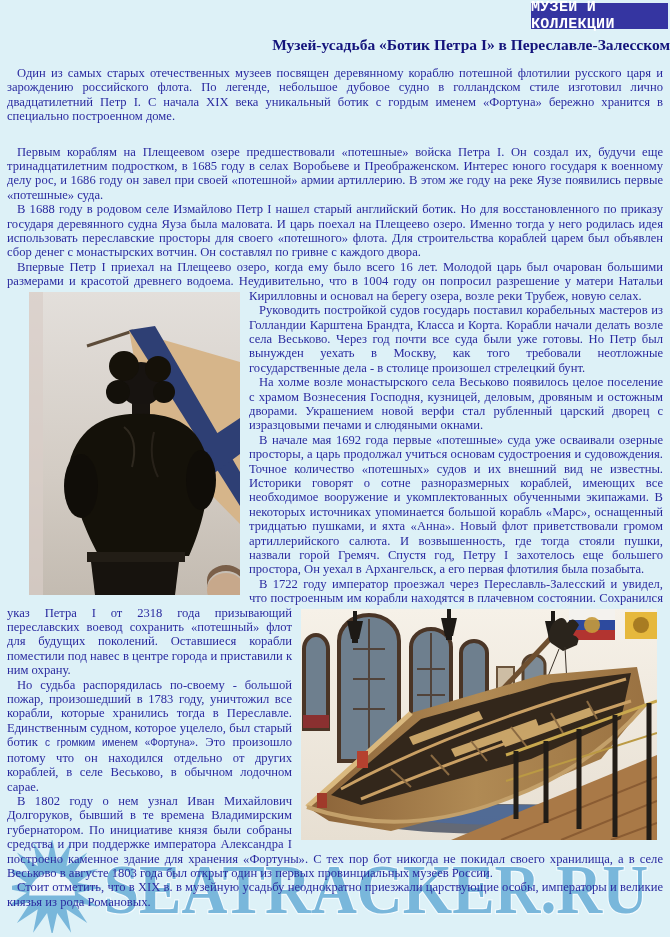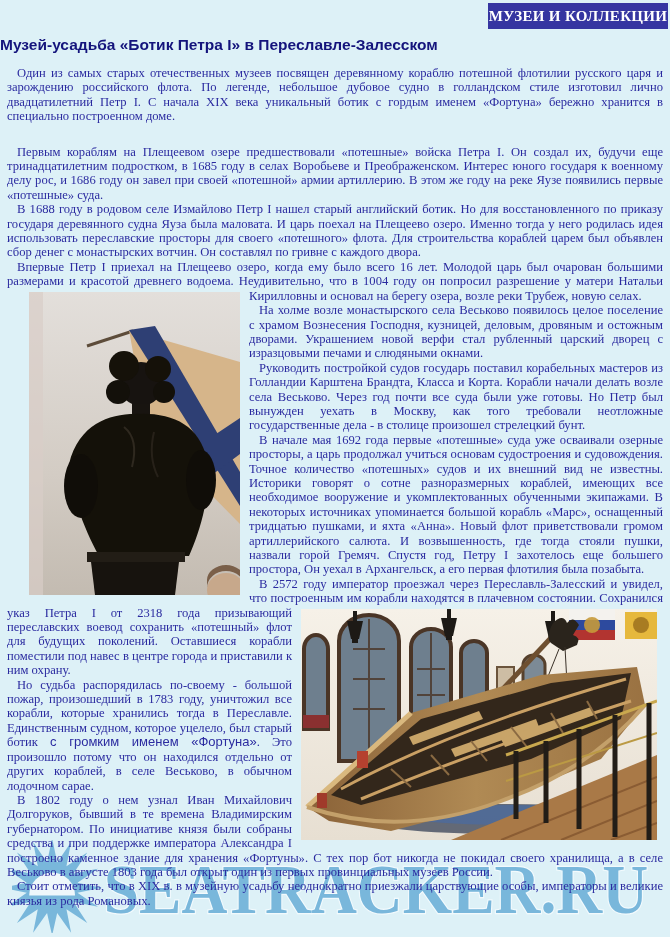--- a/index.html
+++ b/index.html
@@ -1,31 +1,31 @@
 <!DOCTYPE html>
 <html><head>
 <meta charset="utf-8">
 <style>
   html,body{margin:0;padding:0;}
   body{width:670px;height:937px;overflow:hidden;background:#ddf1f7;}
   .page{position:relative;width:670px;height:937px;background:#ddf1f7;font-family:"Liberation Serif",serif;}
 
   
-  .badge{position:absolute;top:3px;right:2px;width:180px;height:26px;background:#3535a1;
-         color:#ffffff;font-family:Liberation Serif, serif;font-weight:bold;font-size:15px;
+  .badge{position:absolute;top:3px;right:2px;width:137px;height:26px;background:#3535a1;
+         color:#ffffff;font-family:Liberation Mono, monospace;font-weight:bold;font-size:15px;
          display:flex;align-items:center;justify-content:center;letter-spacing:.3px;z-index:2;}
-  .title{position:relative;z-index:2;padding-top:36px;text-align:left;
-         font-family:Liberation Sans, sans-serif;font-weight:bold;font-size:15.5px;color:#14147c;}
+  .title{position:relative;z-index:2;padding-top:36px;text-align:right;
+         font-family:Liberation Serif, serif;font-weight:bold;font-size:15.5px;color:#14147c;}
 
   
   .article{position:relative;z-index:1;padding:12px 7px 0 7px;color:#2b2ba0;
            font-size:12.6px;line-height:14.4px;text-align:justify;}
   .article p{margin:0;text-indent:10px;}
   .article p.gap{margin-bottom:21px;}
-  .sans-inline{font-family:"Liberation Sans",sans-serif;font-size:13px;}
+  .sans-inline{font-family:"Liberation Sans",sans-serif;font-size:10px;}
 
   
   .photo{display:block;}
   .photo-left{float:left;width:211px;height:303px;margin:3px 9px 2px 22px;}
   .photo-right{float:right;width:356px;height:231px;margin:3px 6px 2px 9px;}
   .photo svg{display:block;width:100%;height:100%;}
 
   
   .watermark{position:absolute;left:12px;top:840px;width:640px;height:97px;z-index:0;pointer-events:none;}
 </style>
@@ -85,25 +85,25 @@
           <rect x="58" y="260" width="98" height="10" fill="#221d16"></rect>
           <polygon points="62,270 150,270 146,303 66,303" fill="#17130e"></polygon>
         </g>
         <g>
           <ellipse cx="197" cy="298" rx="19" ry="17" fill="#c7a88b"></ellipse>
           <path d="M178,296 a19,17 0 0 1 38,0 l0,-8 a19,15 0 0 0 -38,0 z" fill="#7a5f49"></path>
         </g>
       </svg>
         </span><span>Кирилловны и основал на берегу озера, возле реки Трубеж, новую селах.</span></p>
 
+    <p>Руководить постройкой судов государь поставил корабельных мастеров из Голландии Карштена Брандта, Класса и Корта. Корабли начали делать возле села Веськово. Через год почти все суда были уже готовы. Но Петр был вынужден уехать в Москву, как того требовали неотложные государственные дела - в столице произошел стрелецкий бунт.</p>
     <p>На холме возле монастырского села Веськово появилось целое поселение с храмом Вознесения Господня, кузницей, деловым, дровяным и остожным дворами. Украшением новой верфи стал рубленный царский дворец с изразцовыми печами и слюдяными окнами.</p>
-    <p>Руководить постройкой судов государь поставил корабельных мастеров из Голландии Карштена Брандта, Класса и Корта. Корабли начали делать возле села Веськово. Через год почти все суда были уже готовы. Но Петр был вынужден уехать в Москву, как того требовали неотложные государственные дела - в столице произошел стрелецкий бунт.</p>
     <p>В начале мая 1692 года первые «потешные» суда уже осваивали озерные просторы, а царь продолжал учиться основам судостроения и судовождения. Точное количество «потешных» судов и их внешний вид не известны. Историки говорят о сотне разноразмерных кораблей, имеющих все необходимое вооружение и укомплектованных обученными экипажами. В некоторых источниках упоминается большой корабль «Марс», оснащенный тридцатью пушками, и яхта «Анна». Новый флот приветствовали громом артиллерийского салюта. И возвышенность, где тогда стояли пушки, назвали горой Гремяч. Спустя год, Петру I захотелось еще большего простора, Он уехал в Архангельск, а его первая флотилия была позабыта.</p>
 
-    <p><span>В 2572 году император проезжал через Переславль-Залесский и увидел, что построенным им корабли находятся в </span><span class="photo photo-right">
+    <p><span>В 1722 году император проезжал через Переславль-Залесский и увидел, что построенным им корабли находятся в </span><span class="photo photo-right">
           <svg viewBox="0 0 356 231" xmlns="http://www.w3.org/2000/svg" preserveAspectRatio="none">
         <defs>
           <linearGradient id="wall2" x1="0" y1="0" x2="0" y2="1">
             <stop offset="0" stop-color="#f6f1e8"></stop>
                 <stop offset="1" stop-color="#e7dfd2"></stop>
           </linearGradient>
           <linearGradient id="hullg" x1="0" y1="0" x2="1" y2="0">
             <stop offset="0" stop-color="#8a6238"></stop>
                 <stop offset="0.5" stop-color="#b08a54"></stop>
                 <stop offset="1" stop-color="#9a7242"></stop>

